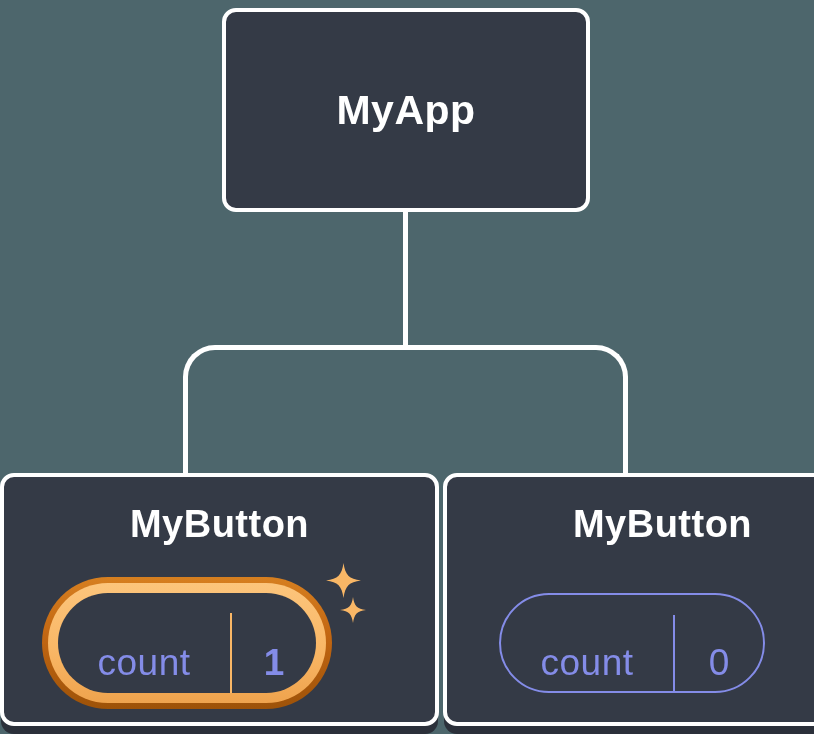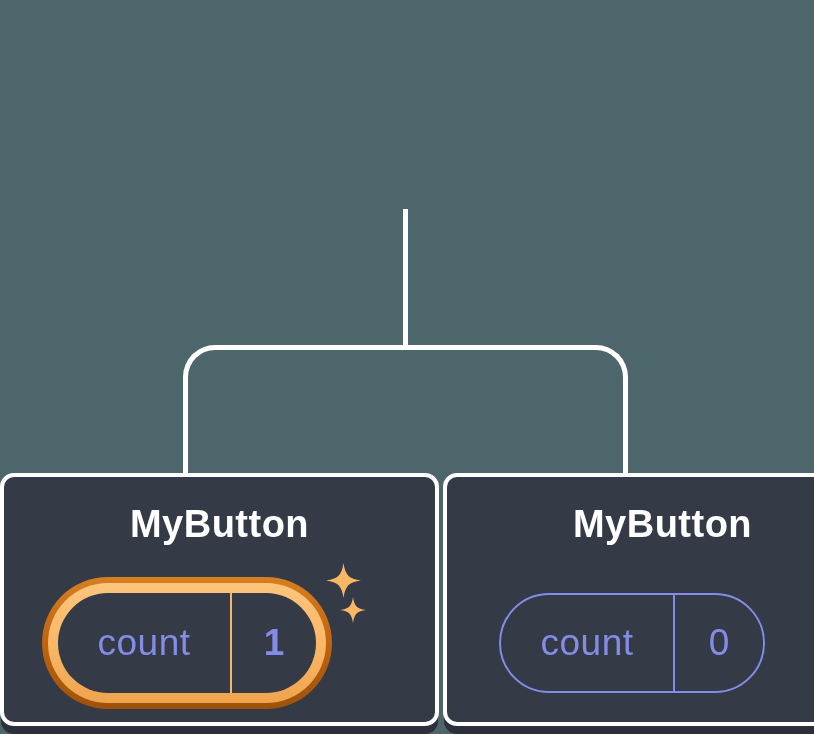--- a/index.html
+++ b/index.html
@@ -63,20 +63,21 @@
     left: 0; right: 0; top: 26px;
     text-align: center;
     font-size: 38px;
   }
 
   
   .pill-row {
     display: flex;
     align-items: stretch;
     height: 100%;
+    margin-top: 20px;
   }
   .key-sec {
     width: 172px;
     display: flex; align-items: center; justify-content: center;
     font-size: 37px;
     color: var(--state_text, #848CE8);
     letter-spacing: 0.5px;
   }
   .val-sec {
     flex: 1;
@@ -132,20 +133,23 @@
   .sparkle path { fill: var(--sparkle, #F9B766); }
 </style>
 </head>
 <body>
 
 <div class="stage">
 
   <div class="stem"></div>
   <div class="branch"></div>
 
+  <div class="node node-app">
+    <span class="node-title">MyApp</span>
+  </div>
 
   <div class="node node-child pos-left">
     <div class="node-title child-title">MyButton</div>
 
     <div class="pill-glow">
       <div class="pill-band">
         <div class="pill-core">
           <div class="pill-row">
             <div class="key-sec">count</div>
             <div class="divider-orange"></div>

